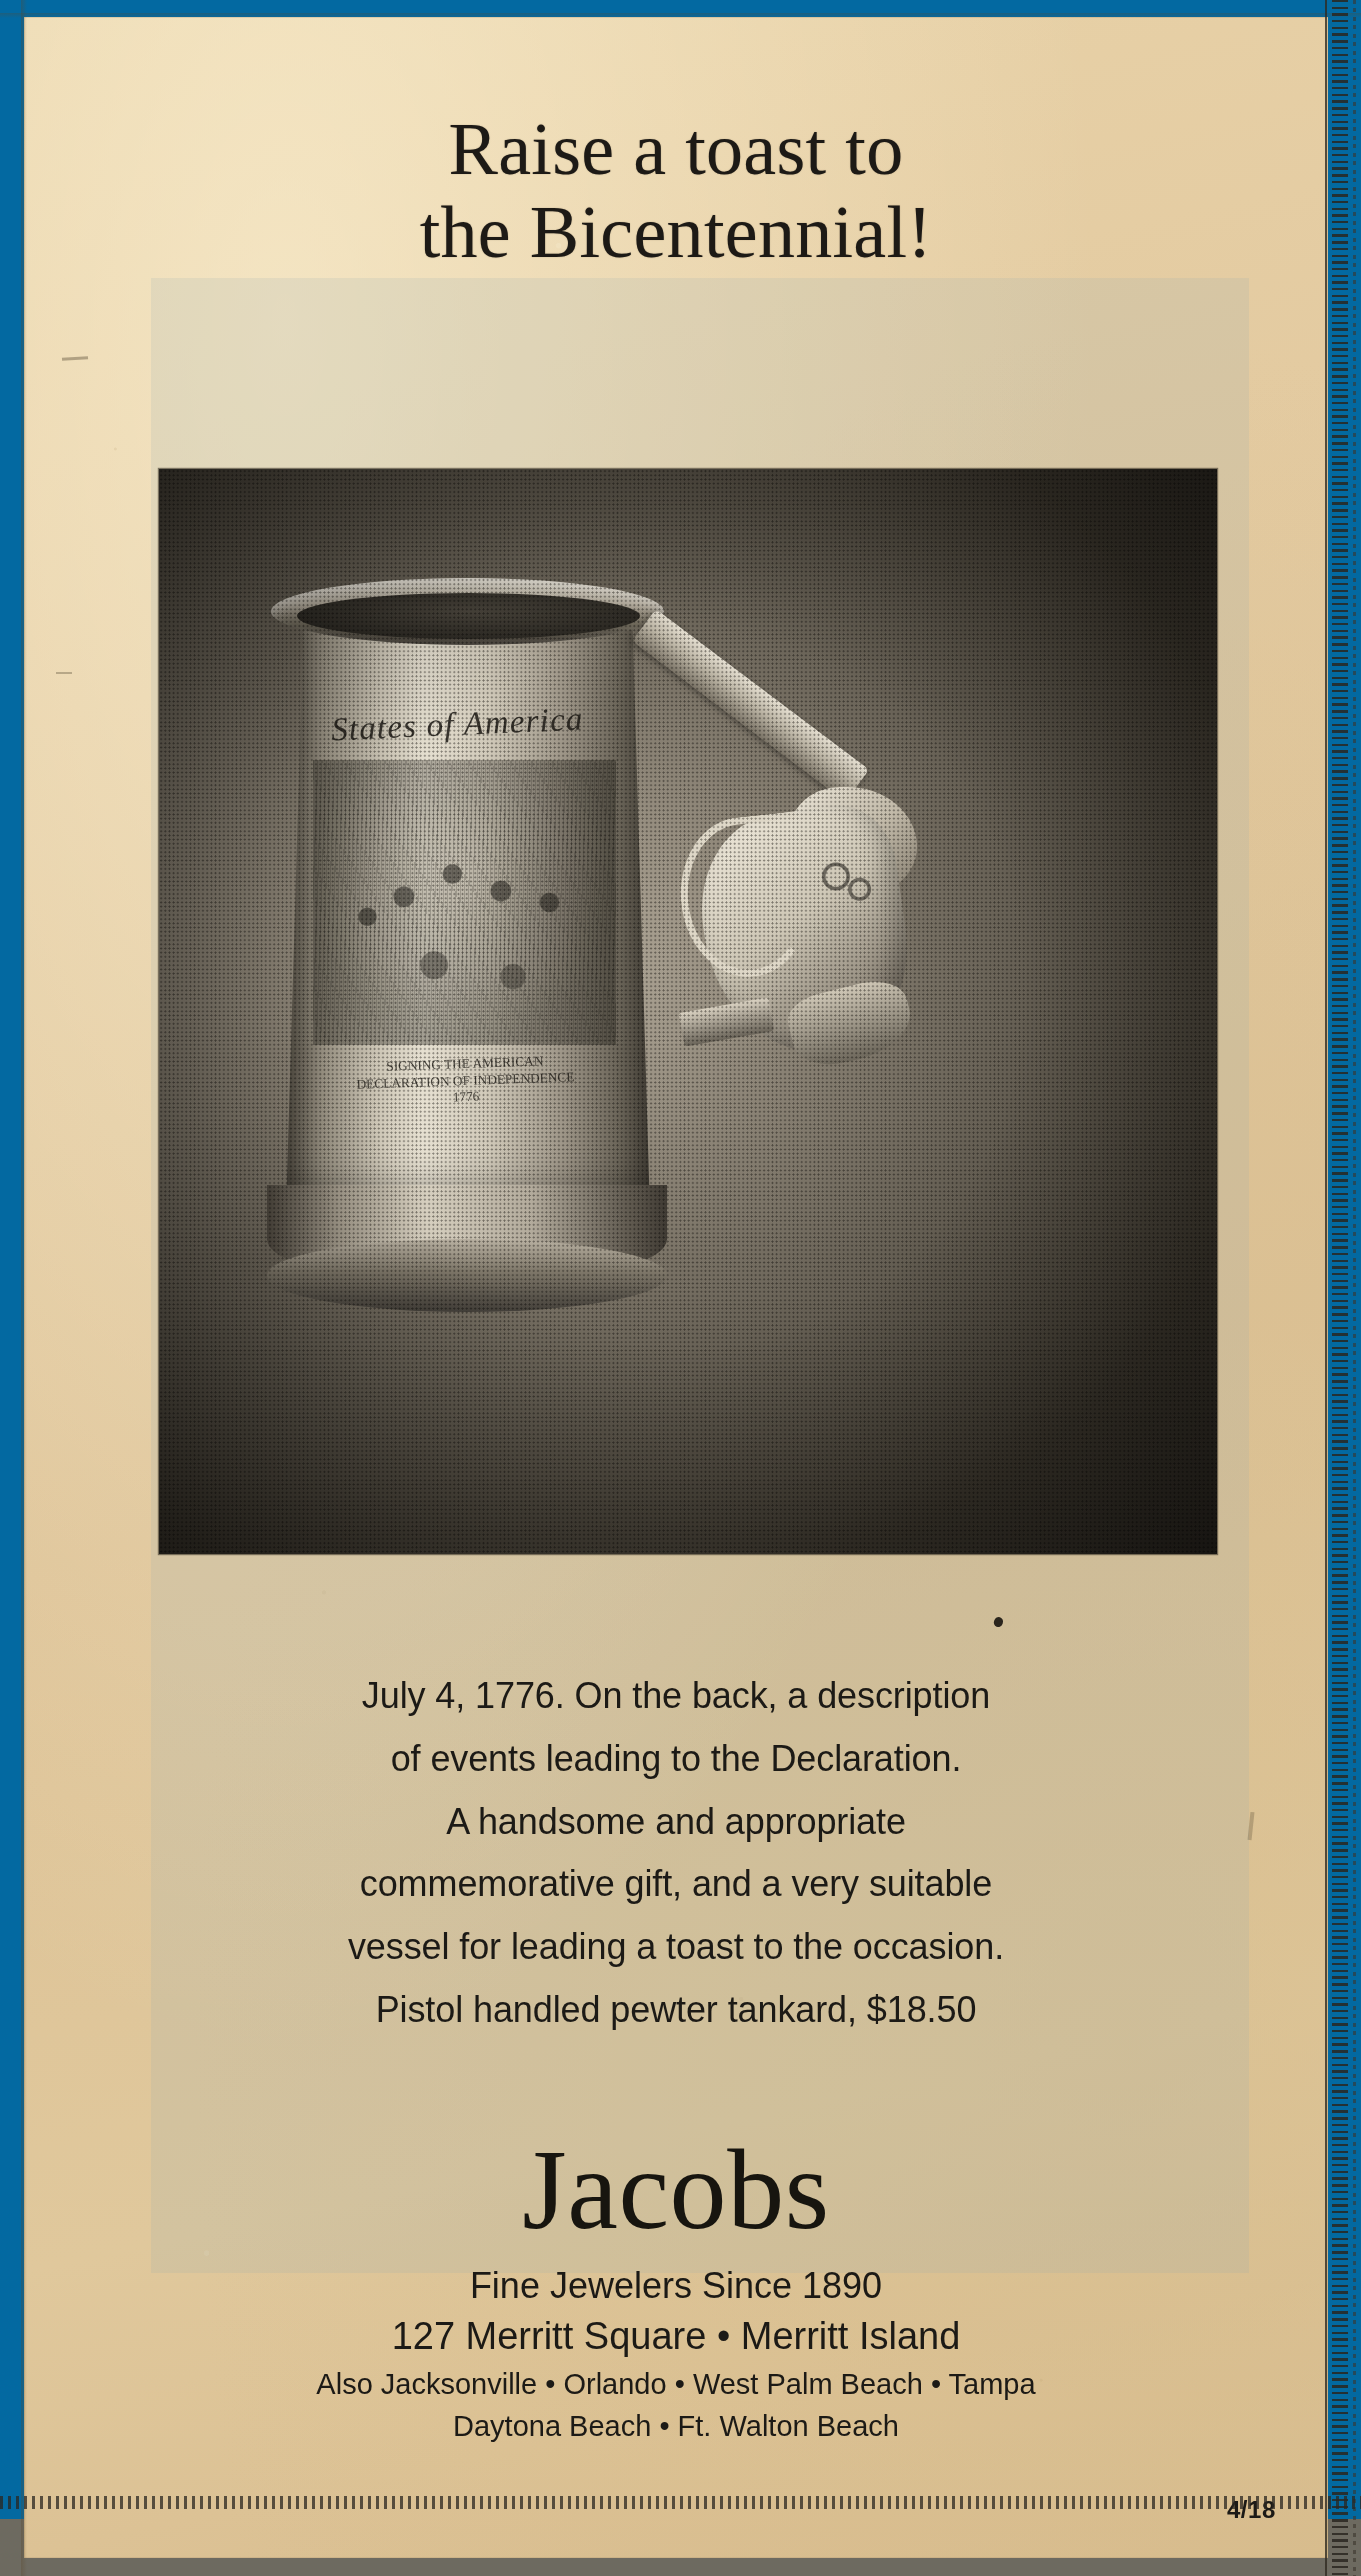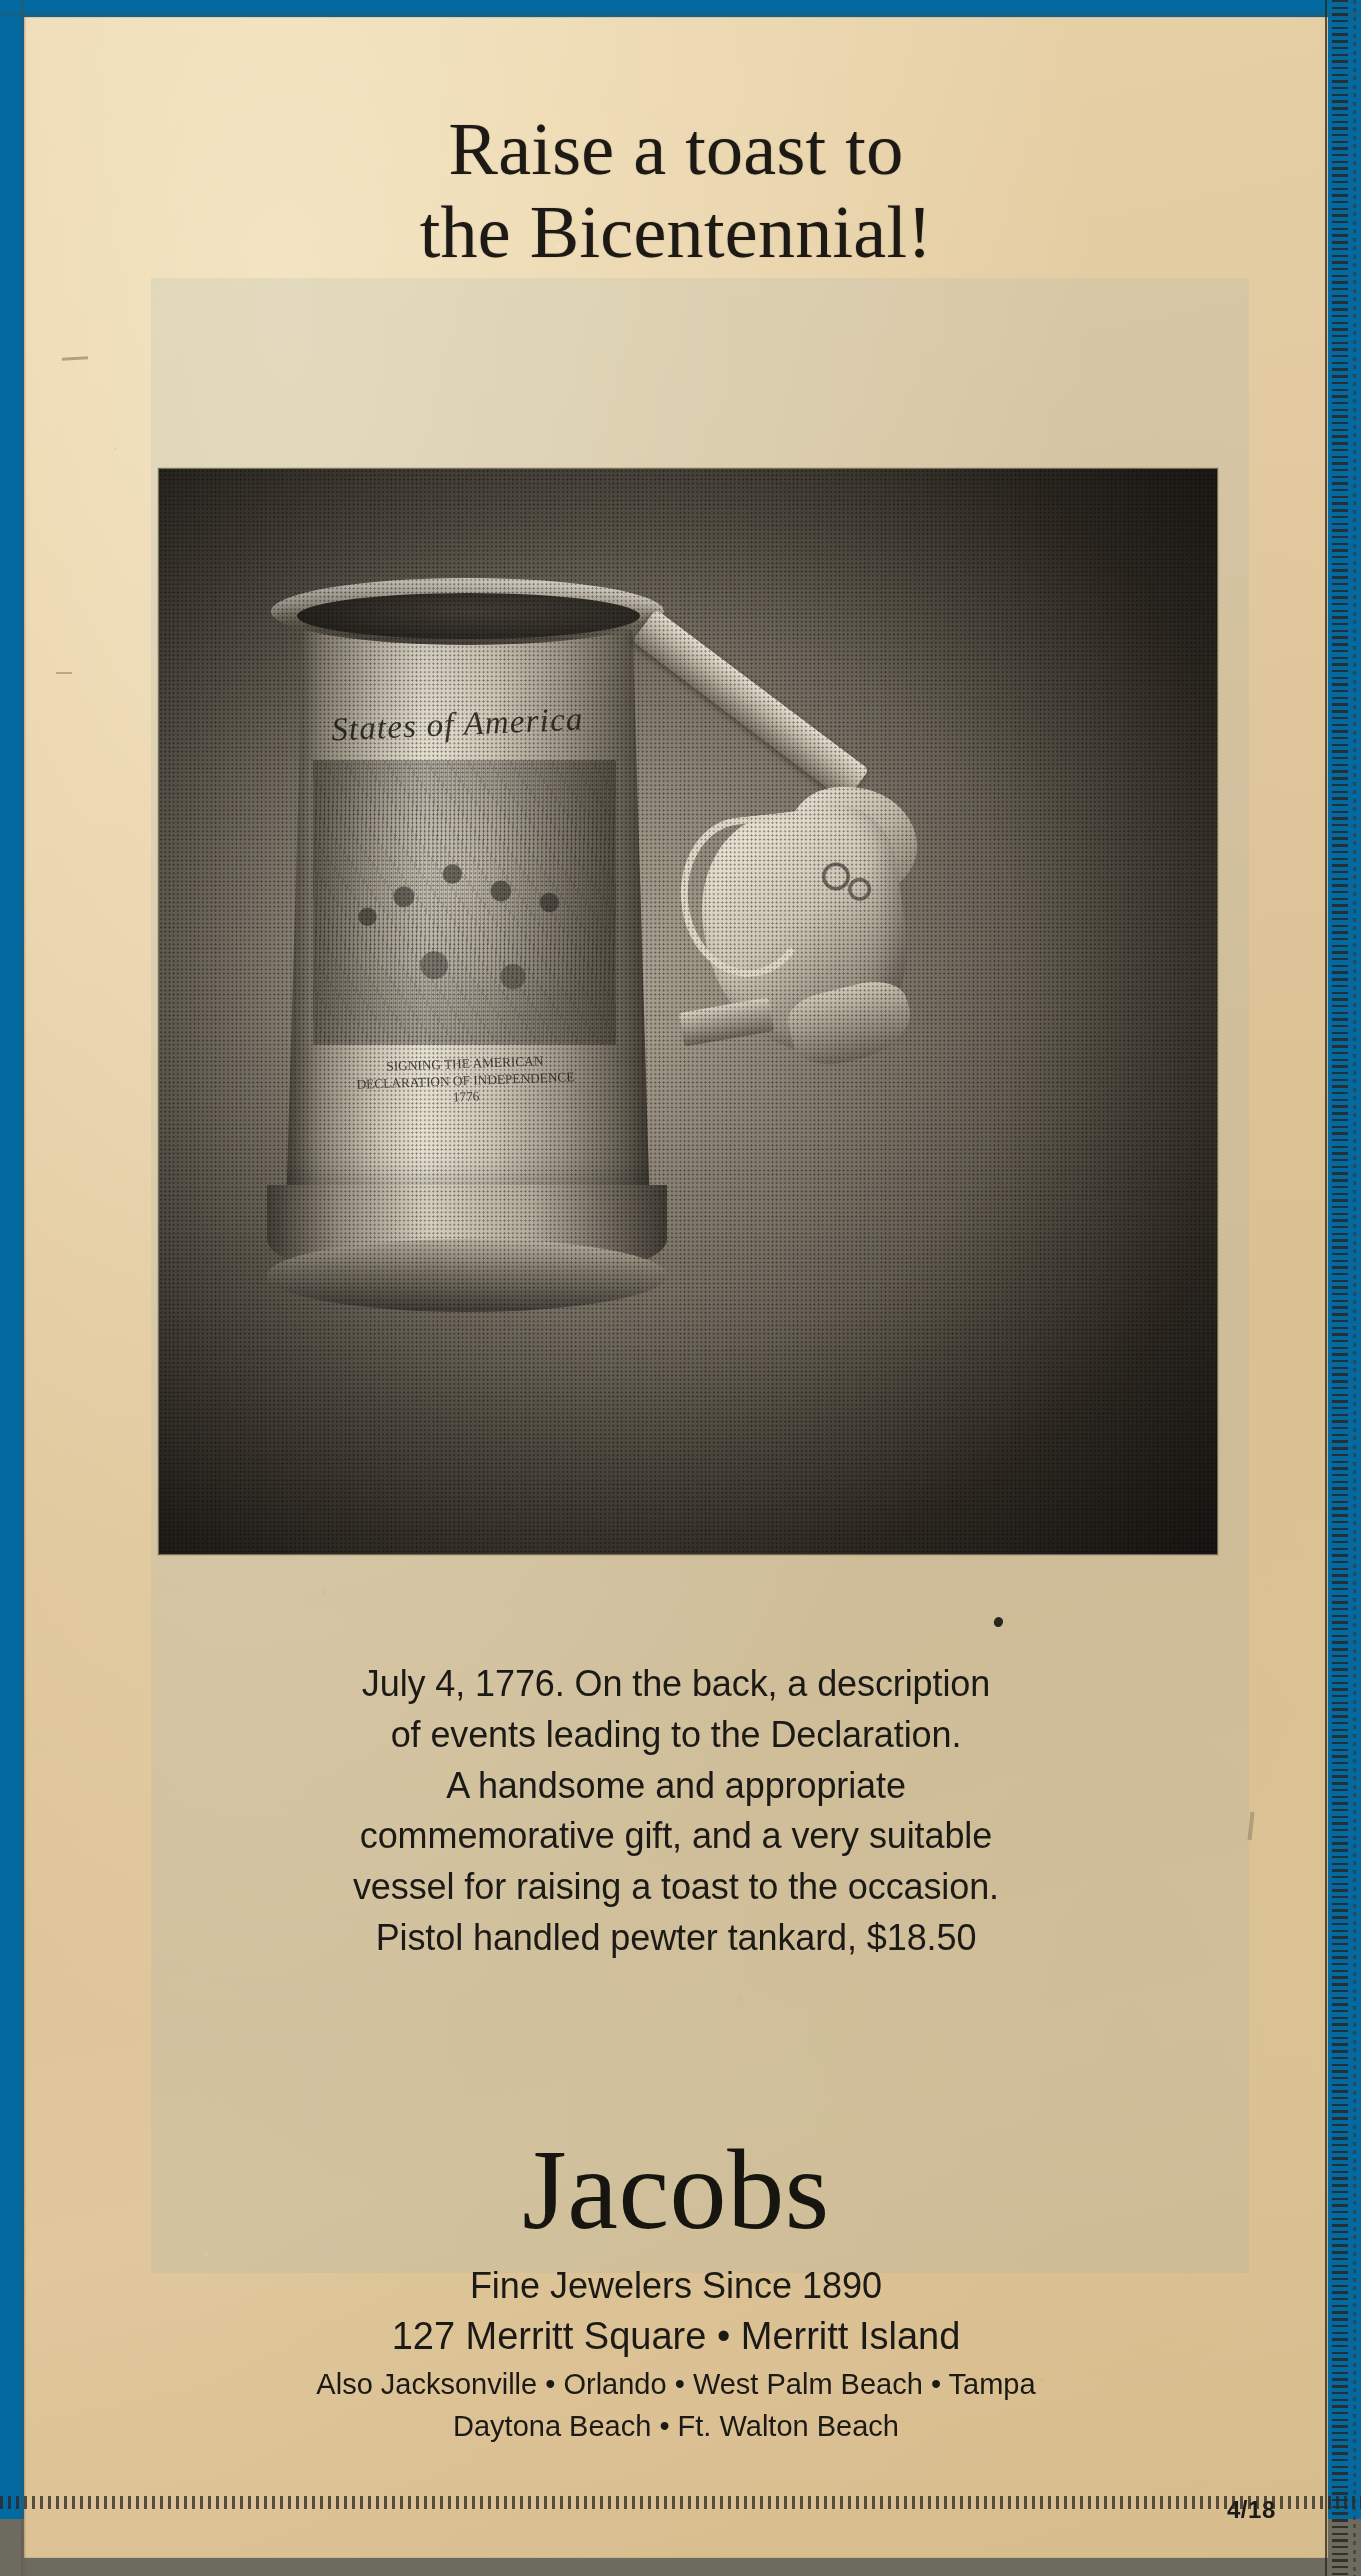--- a/index.html
+++ b/index.html
@@ -383,21 +383,21 @@
     left: 91px;
     top: 1640px;
     width: 1122px;
     text-align: center;
     font-family: "Liberation Sans", sans-serif;
     color: #1c1a16;
     font-size: 36px;
     line-height: 1.30;
     letter-spacing: -0.1px;
   }
-  .body-copy p { margin: 4px; text-align: center; }
+  .body-copy p { margin: 16px; text-align: center; }
 
   .speck {
     position: absolute;
     left: 970px;
     top: 1600px;
     width: 8.5px;
     height: 9.7px;
     background: #2a251d;
     border-radius: 50%;
     transform: rotate(20deg);
@@ -529,21 +529,21 @@
       </div>
     </div>
 
     <div class="speck"></div>
 
     <div class="body-copy">
       <p>July 4, 1776. On the back, a description</p>
       <p>of events leading to the Declaration.</p>
       <p>A handsome and appropriate</p>
       <p>commemorative gift, and a very suitable</p>
-      <p>vessel for raising a toast to the occasion.</p>
+      <p>vessel for leading a toast to the occasion.</p>
       <p>Pistol handled pewter tankard, $18.50</p>
     </div>
 
     <div class="store">
       <div class="store-name">Jacobs</div>
       <div class="store-tag">Fine Jewelers Since 1890</div>
       <div class="store-addr">127 Merritt Square • Merritt Island</div>
       <div class="store-cities">Also Jacksonville • Orlando • West Palm Beach • Tampa</div>
       <div class="store-cities">Daytona Beach • Ft. Walton Beach</div>
     </div>

